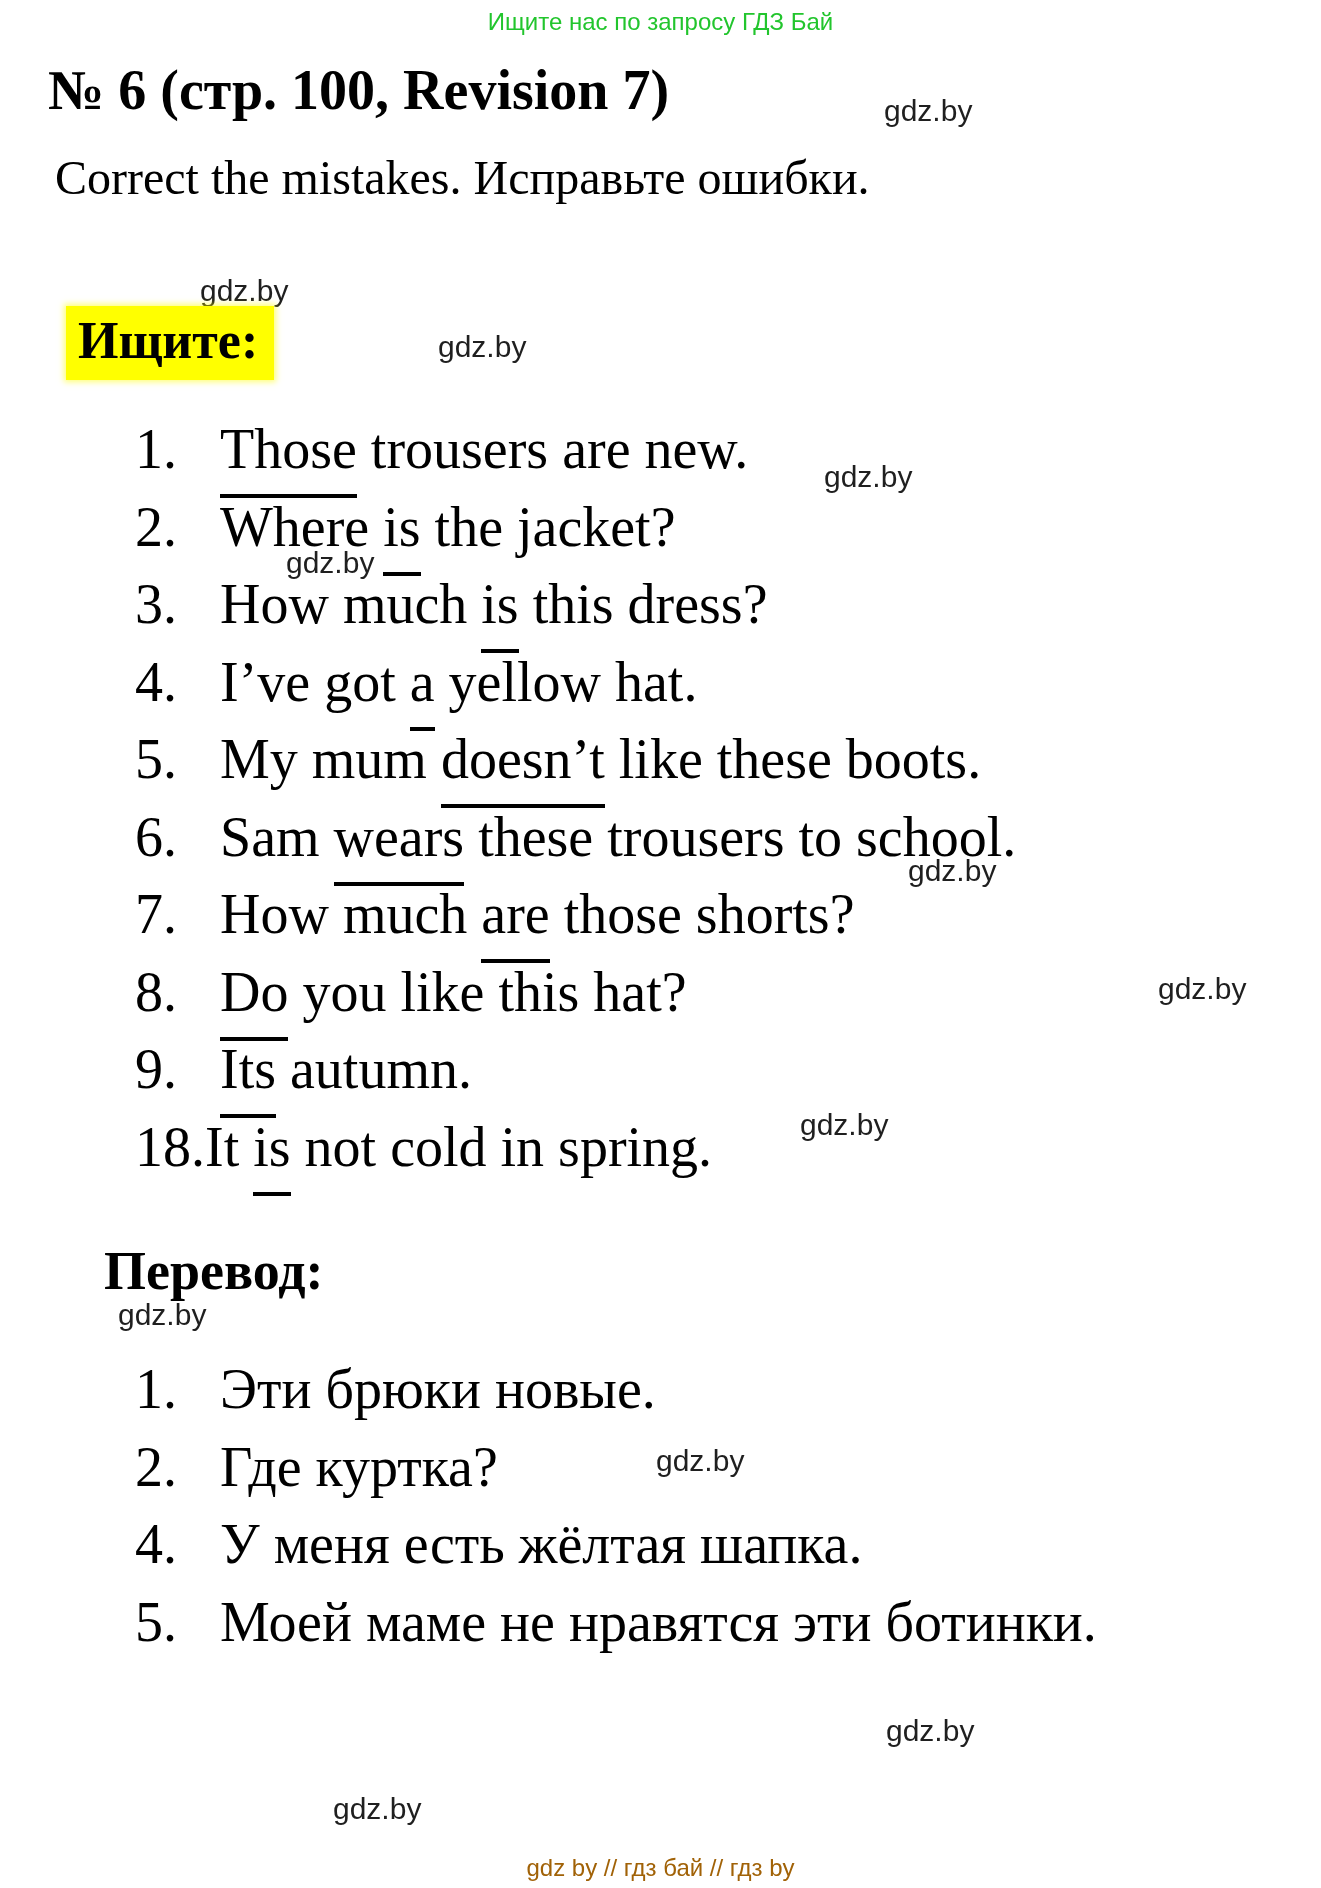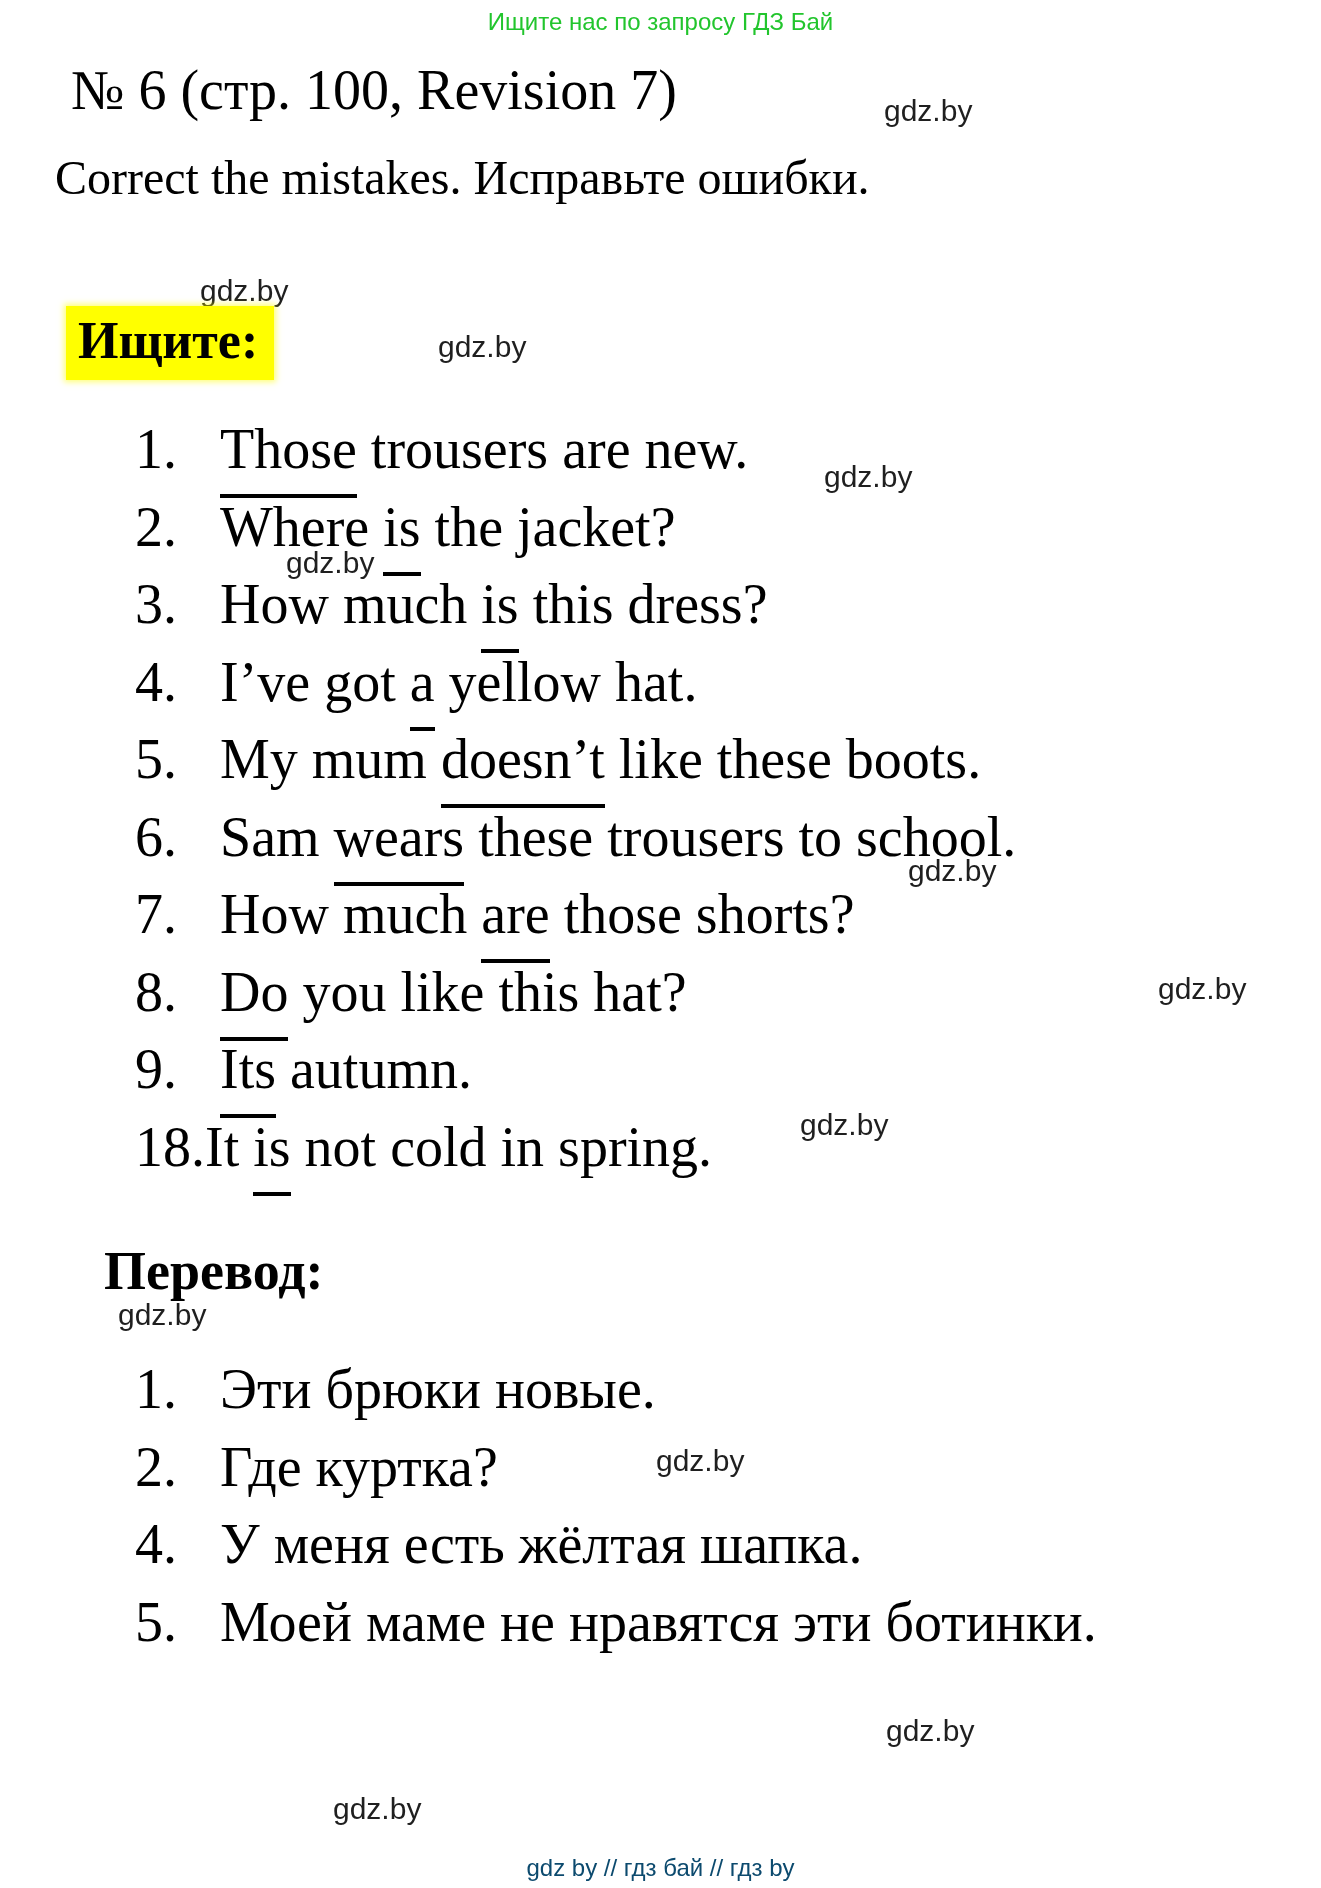--- a/index.html
+++ b/index.html
@@ -15,23 +15,23 @@
   .promo{
     position:absolute;
     top:8px;left:0;width:100%;
     text-align:center;
     font-family:"Liberation Sans", sans-serif;
     font-size:24px;
     color:#22c52d;
   }
   .title{
     position:absolute;
-    left:71px;top:58px;
+    left:48px;top:58px;
     font-size:56px;
-    font-weight:normal;
+    font-weight:bold;
     white-space:nowrap;
   }
   .task{
     position:absolute;
     left:55px;top:150px;
     font-size:48px;
     white-space:nowrap;
   }
   .answer-label{
     position:absolute;
@@ -88,21 +88,21 @@
   .wm9{left:118px;top:1298px;}
   .wm10{left:656px;top:1444px;}
   .wm11{left:886px;top:1714px;}
   .wm12{left:333px;top:1792px;}
   .footer{
     position:absolute;
     top:1854px;left:0;width:100%;
     text-align:center;
     font-family:"Liberation Sans", sans-serif;
     font-size:24px;
-    color:#0c4a6e;
+    color:#a16207;
   }
 </style>
 </head>
 <body>
 
 <div class="page">
 
   <div class="promo">Ищите нас по запросу ГДЗ Бай</div>
 
   <div class="title">№ 6 (стр. 100, Revision 7)</div>

